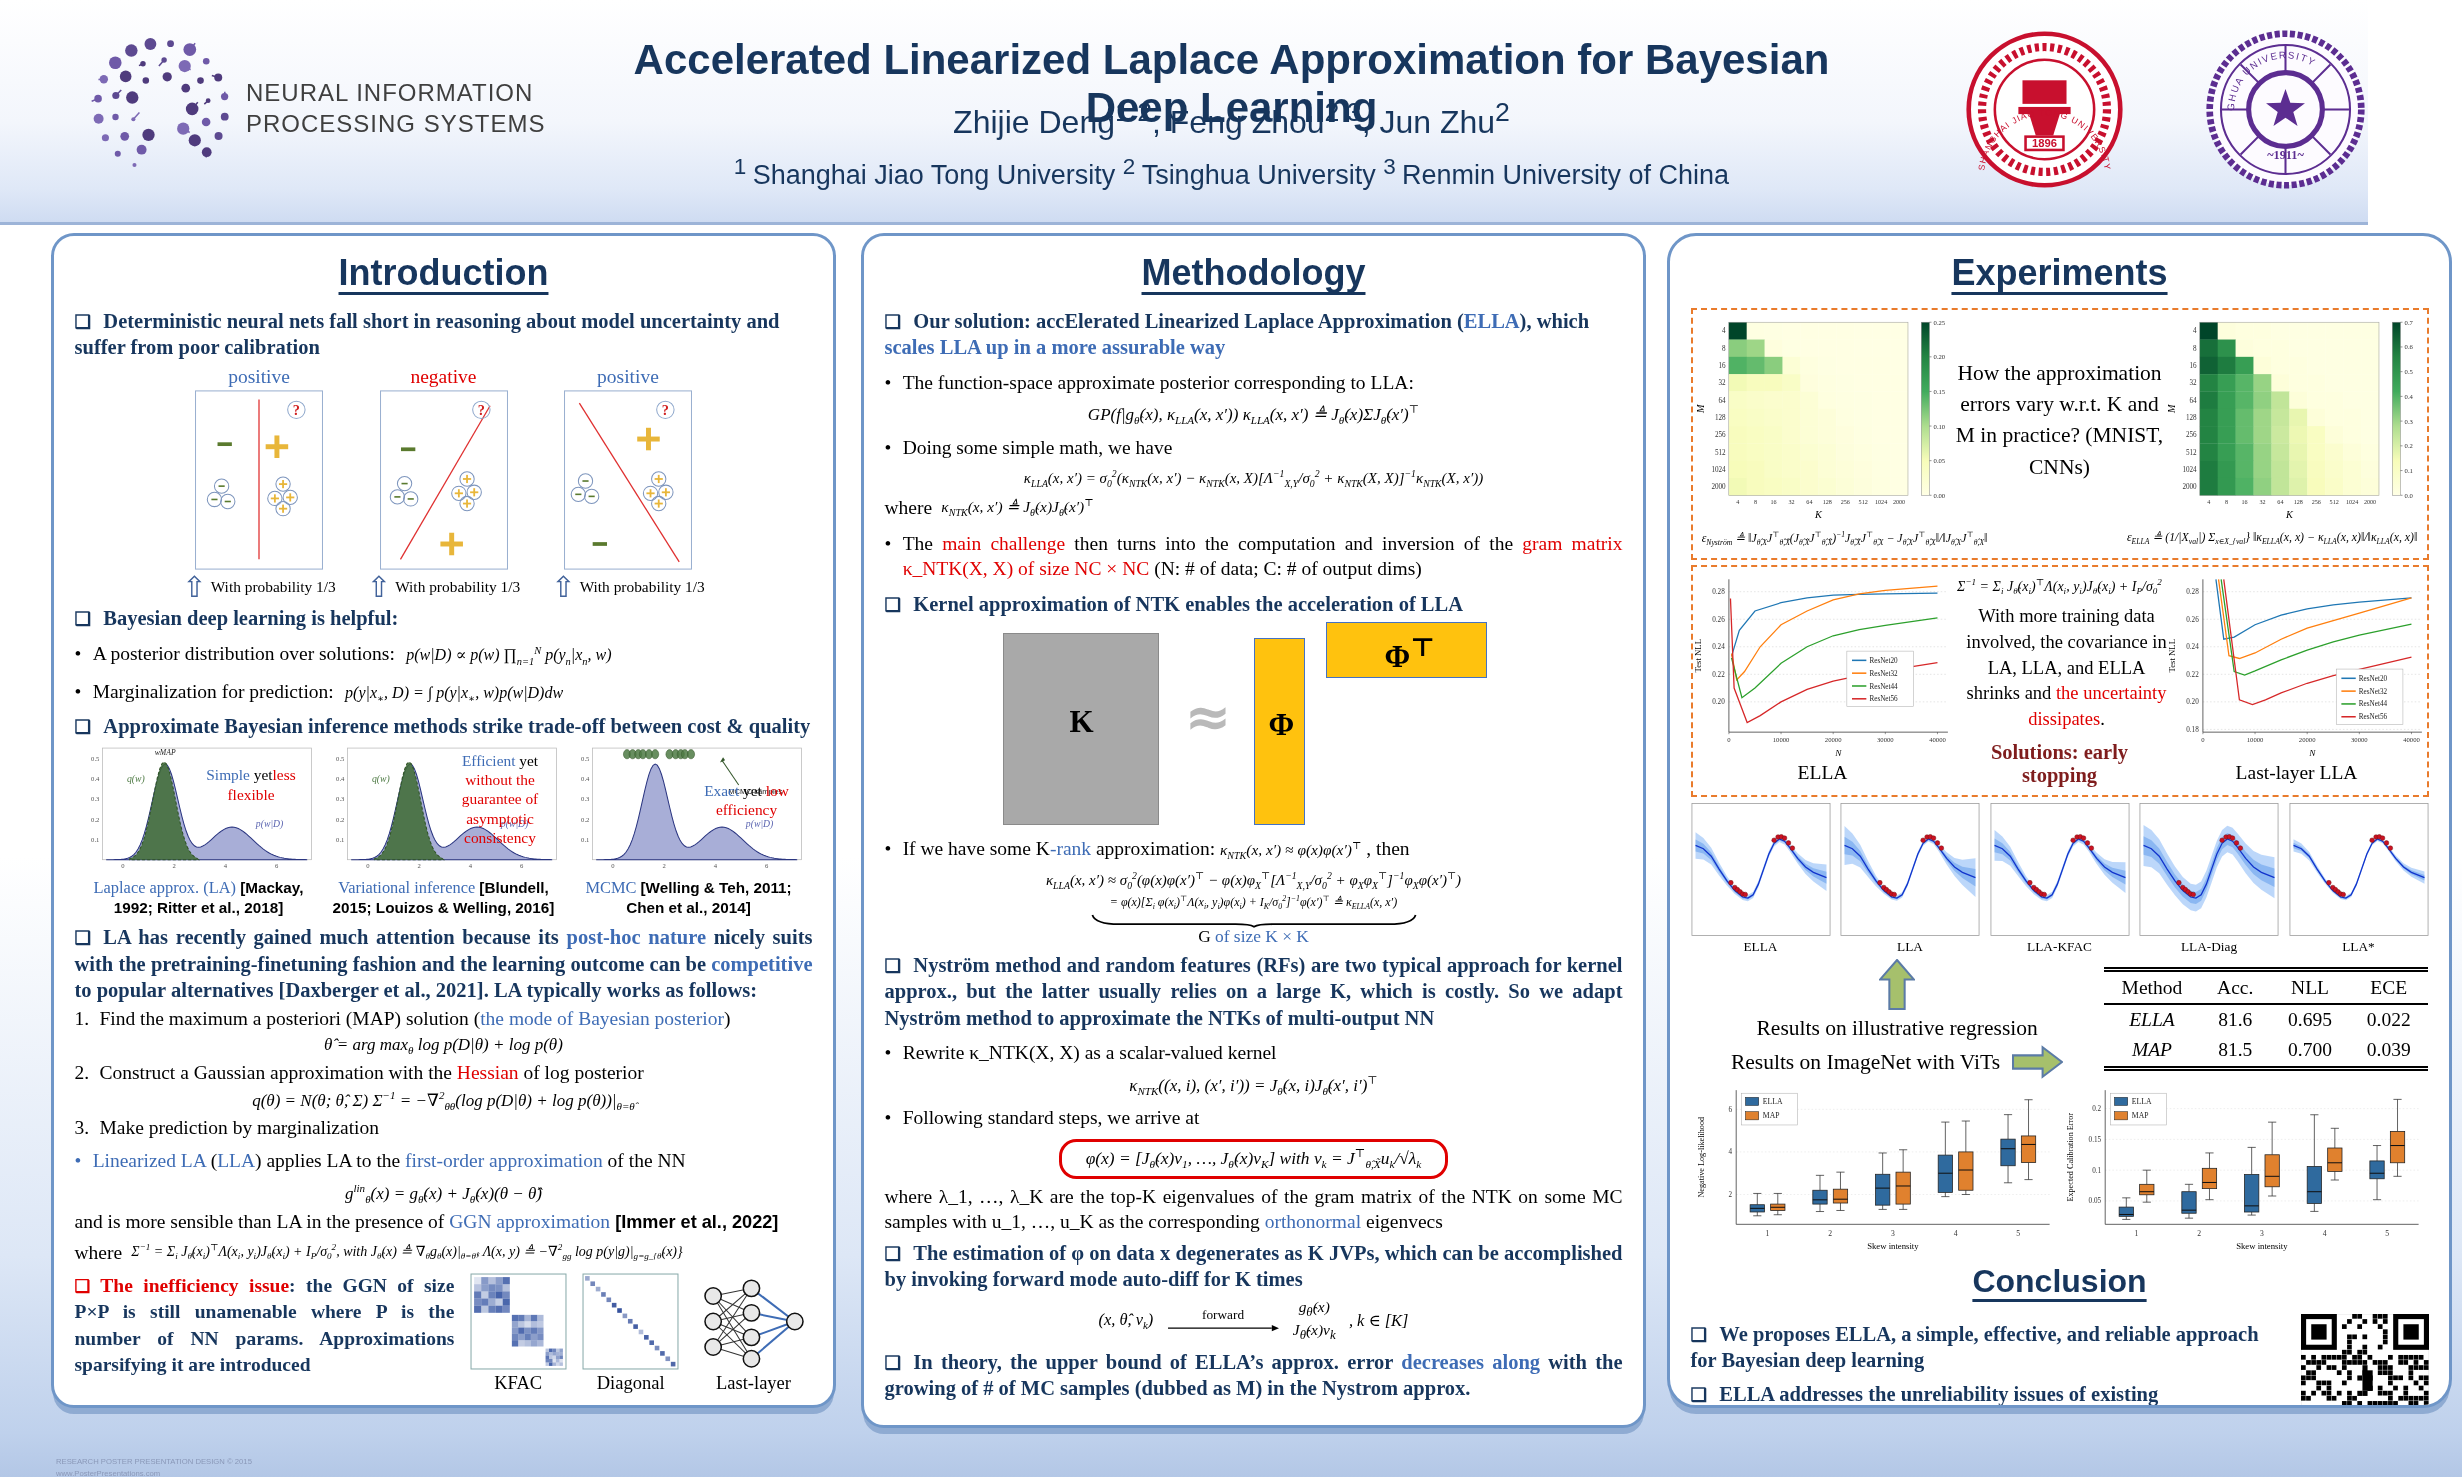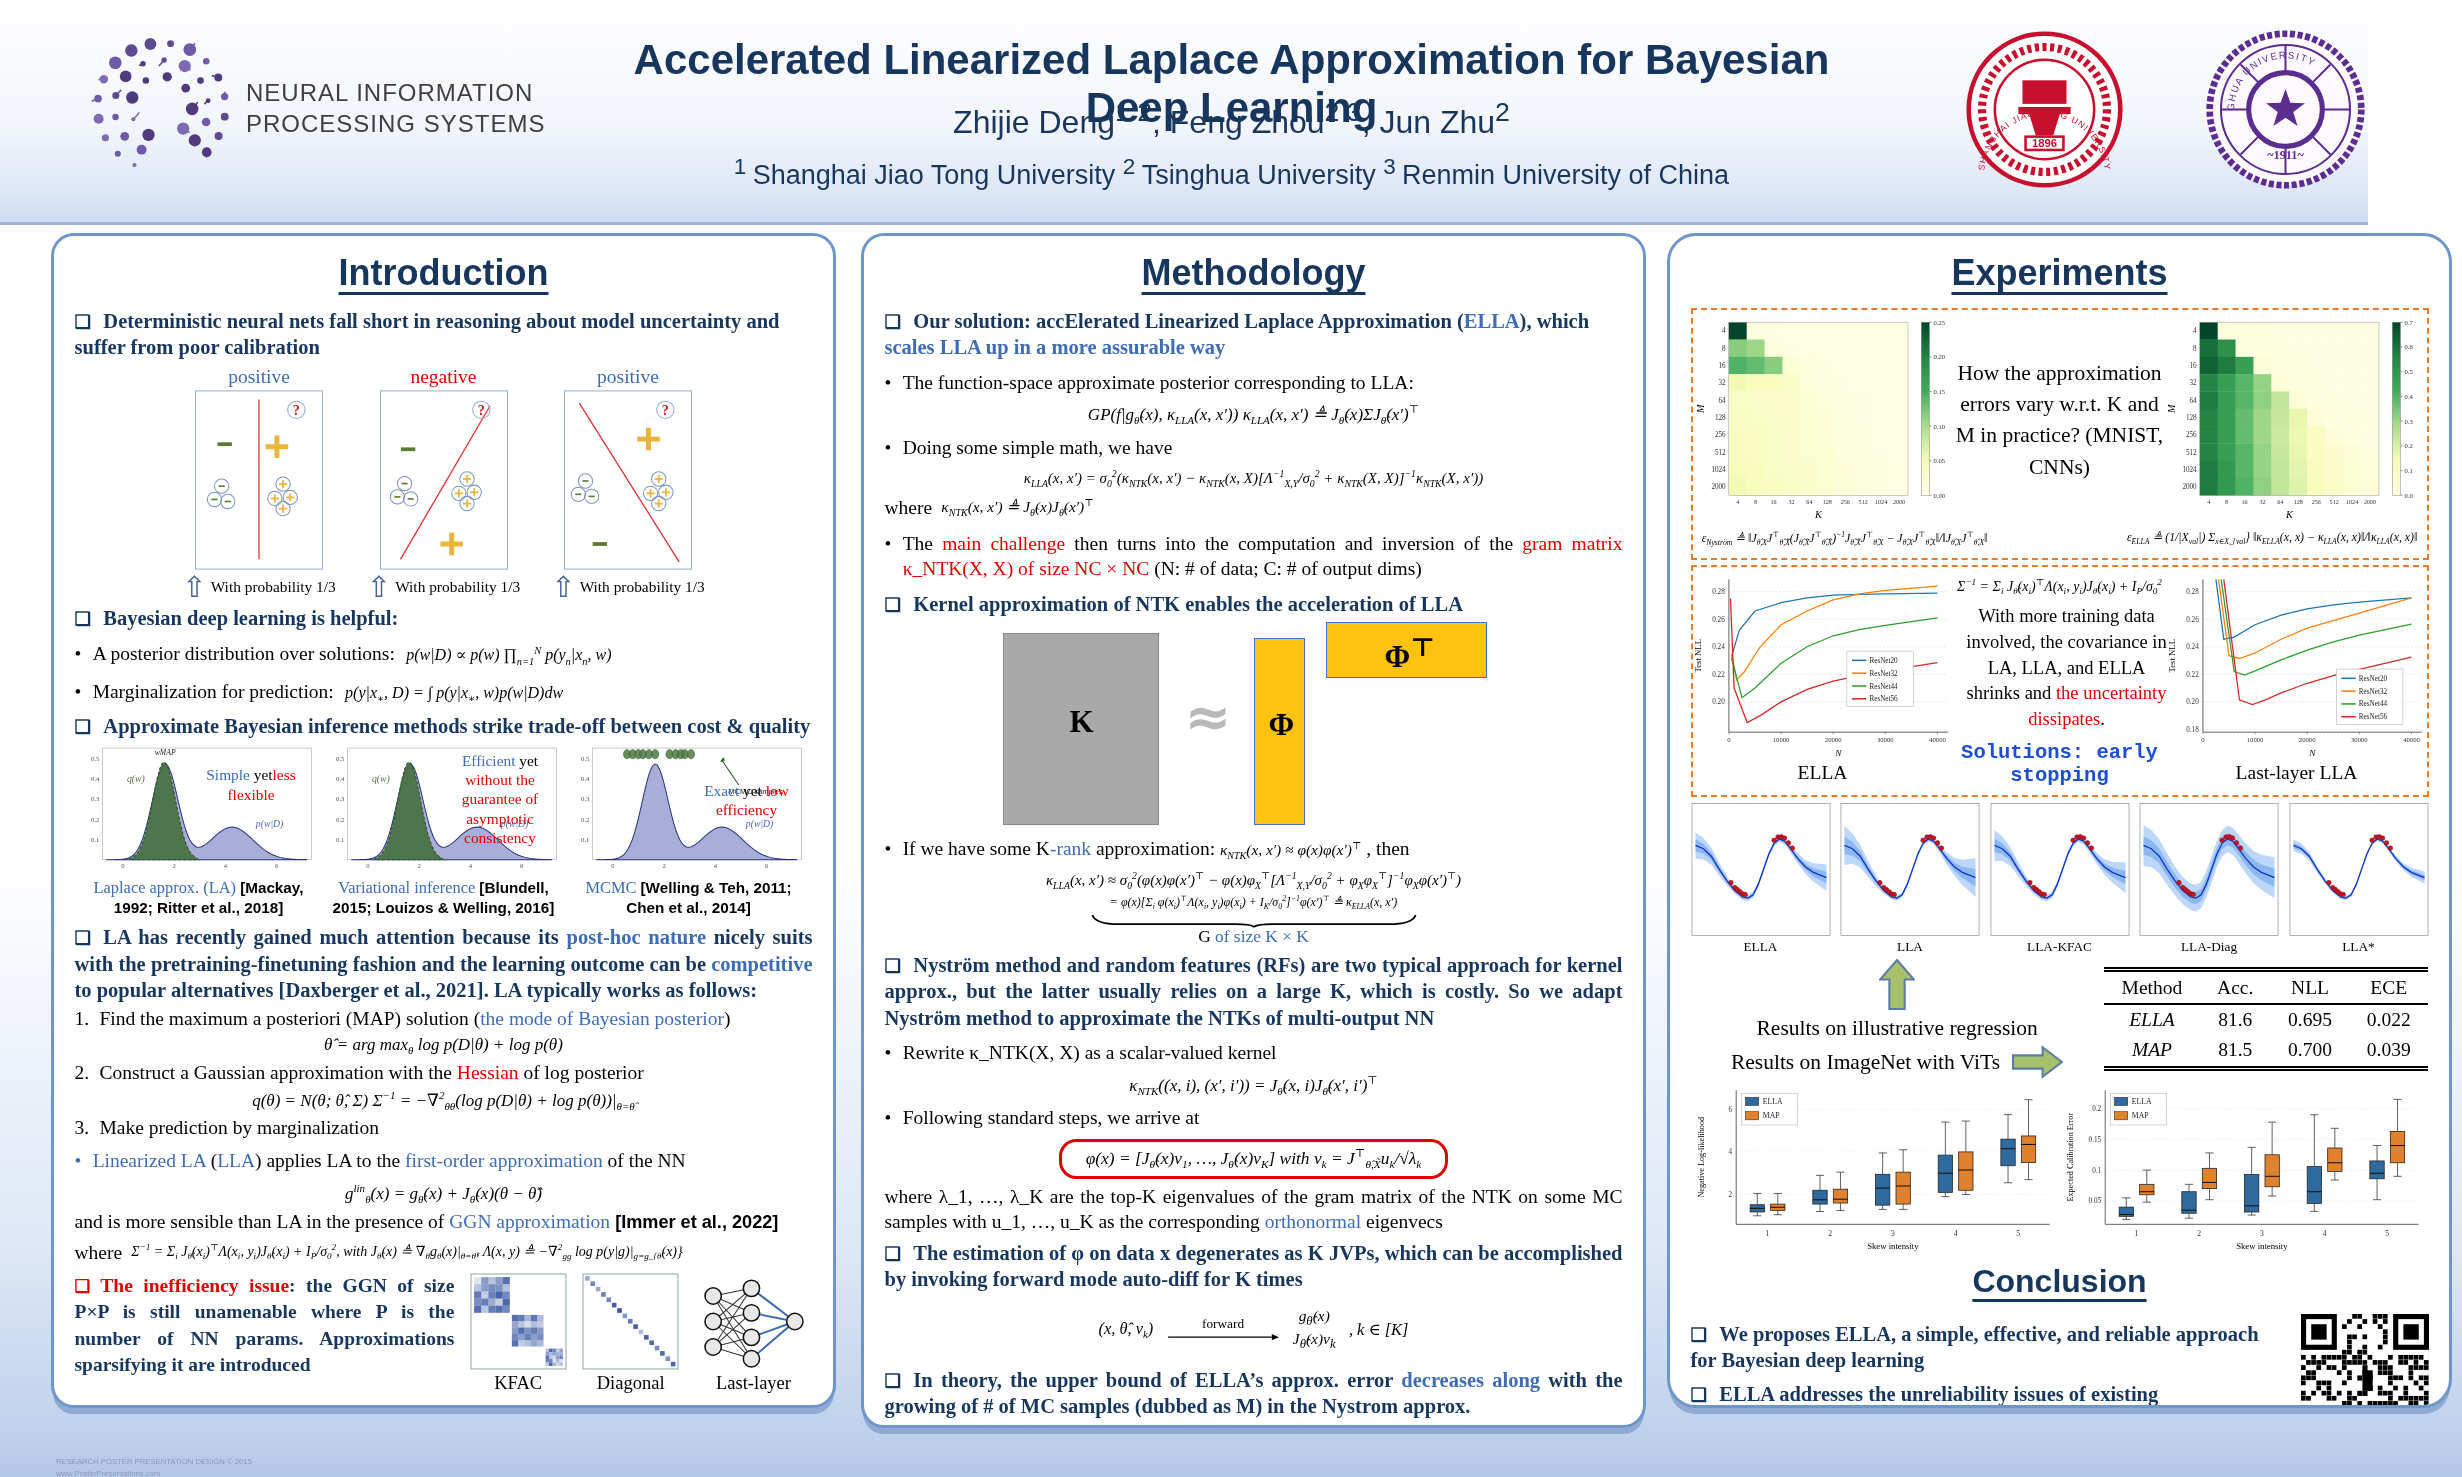--- a/index.html
+++ b/index.html
@@ -57,39 +57,39 @@
   .redbox{display:block;width:fit-content;margin:5.1px auto;border:3.1px solid #E00000;border-radius:17.4px;padding:5.1px 23.6px;}
   .obox{border:2.6px dashed #E97B2C;padding:7.2px 9.2px;margin:5.1px 0;}
   .hm-grid{display:grid;grid-template-columns:256px 215px 256px;align-items:center;justify-content:center;}
   .hm-q{font-size:21.5px;text-align:center;line-height:1.45;color:#000;}
   .eps-row{display:flex;justify-content:space-between;gap:5.1px;margin-top:3.1px;}
   .eps{font-size:11.8px;}
   .lc-grid{display:grid;grid-template-columns:259px 215px 259px;align-items:start;justify-content:center;}
   .lc-mid{text-align:center;}
   .lc-mid .para{font-size:18.5px;line-height:1.4;margin-top:7.2px;margin-left:14px;}
   .lc-cap{font-size:19.5px;text-align:center;margin-top:1px;}
-  .sol-line{font-family:Liberation Mono, monospace;font-weight:bold;font-size:20.5px;color:#1d4ed8;margin-top:8.2px;}
+  .sol-line{font-family:Liberation Serif, serif;font-weight:bold;font-size:20.5px;color:#7f1d1d;margin-top:8.2px;}
   .minis{display:flex;justify-content:space-between;margin-top:6.2px;}
   .mini-cap{font-size:13.3px;text-align:center;margin-top:1px;}
   .res-grid{display:grid;grid-template-columns:56% 44%;margin-top:4.1px;align-items:center;}
   .res-left{text-align:center;}
   .res-t{font-size:21.5px;color:#000;margin:4.1px 0;}
   .itable{border-collapse:collapse;margin:0 auto;font-size:19.5px;}
   .itable thead tr{border-bottom:2.1px solid #000;}
   .itable td,.itable th{padding:4.1px 17.4px;text-align:center;font-weight:normal;}
   .itable .mname{font-style:italic;}
   .tbl-wrap{border-top:5.6px double #000;border-bottom:5.6px double #000;width:fit-content;margin:0 auto;padding:1px 0;}
   .box-row{display:flex;justify-content:space-around;margin-top:5.1px;}
   .conc-wrap{display:flex;gap:15.4px;align-items:flex-start;}
   .conc-b{flex:1;}
   .conc-b .stmt{font-size:20.5px;margin:7.2px 0;}
   .foot{position:absolute;left:56px;top:1456px;font-family:"Liberation Sans",sans-serif;font-size:7.7px;color:#8a98b8;line-height:1.5;}
   .braceimg{display:block;margin:0 auto;}
   .brace-lab{text-align:center;font-size:17.4px;margin-top:-2.1px;}
-  .fwd-row{display:flex;justify-content:center;align-items:center;gap:13.3px;margin:15px 0;}
+  .fwd-row{display:flex;justify-content:center;align-items:center;gap:13.3px;margin:6px 0;}
   .fwd-stack{display:flex;flex-direction:column;align-items:center;font-size:15.4px;font-style:italic;}
   .seal{position:absolute;top:24.6px;}
 </style>
 </head>
 <body>
 
 <div>
 
   <div class="hdr">
     <div class="nlogo">

